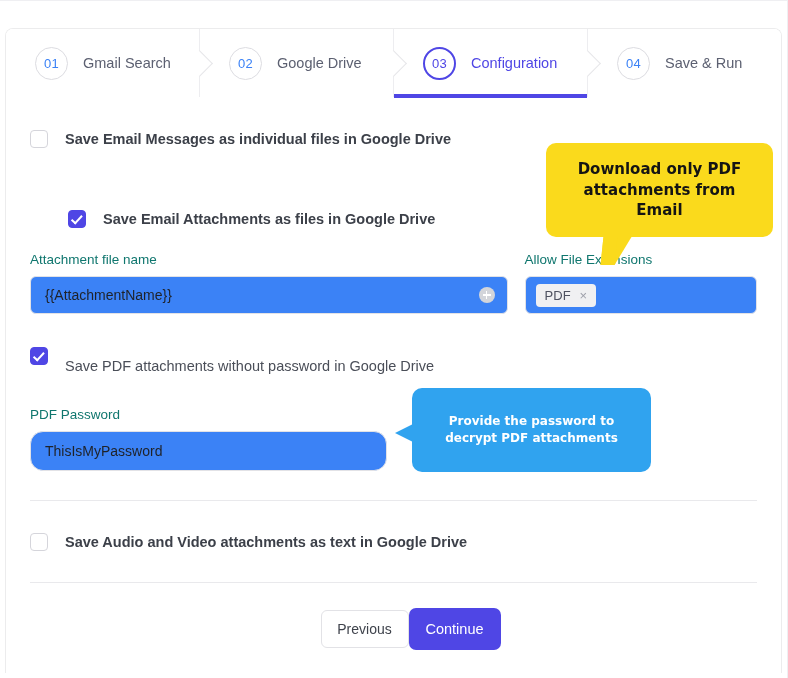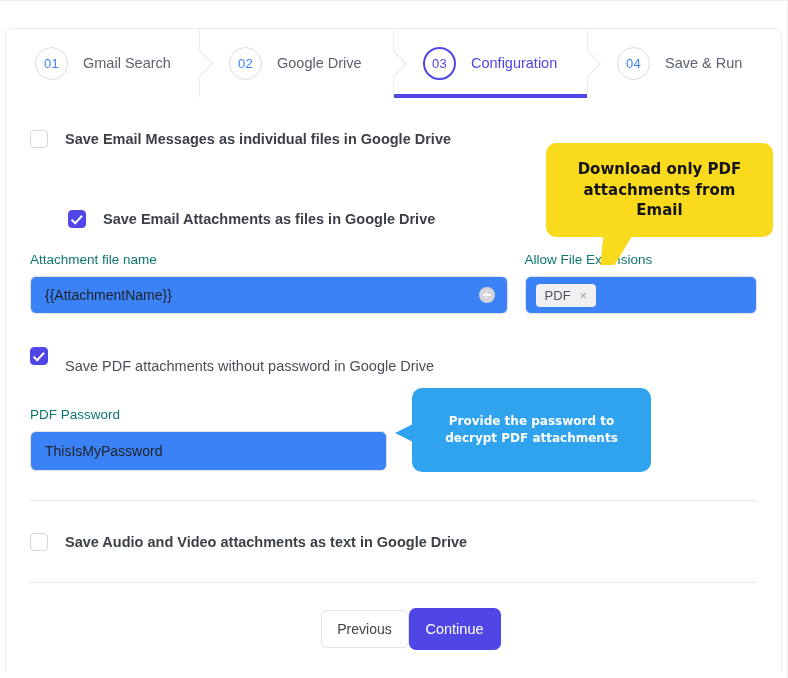--- a/index.html
+++ b/index.html
@@ -377,21 +377,21 @@
 
       </div>
 
       <div class="row-check" style="margin-top:23px;">
         <div class="cb checked"></div>
         <div class="cb-label">Save PDF attachments without password in Google Drive</div>
       </div>
 
       <div style="margin-top:33px; width:357px;">
         <div class="field-label">PDF Password</div>
-        <div class="input" style="height:40px;">
+        <div class="input" style="height:40px;border-radius:13px;">
           <span class="input-text">ThisIsMyPassword</span>
         </div>
       </div>
 
       <div class="divider" style="margin-top:29px;"></div>
 
       <div class="row-check" style="margin-top:32px;">
         <div class="cb"></div>
         <div class="cb-label-bold">Save Audio and Video attachments as text in Google Drive</div>
       </div>

